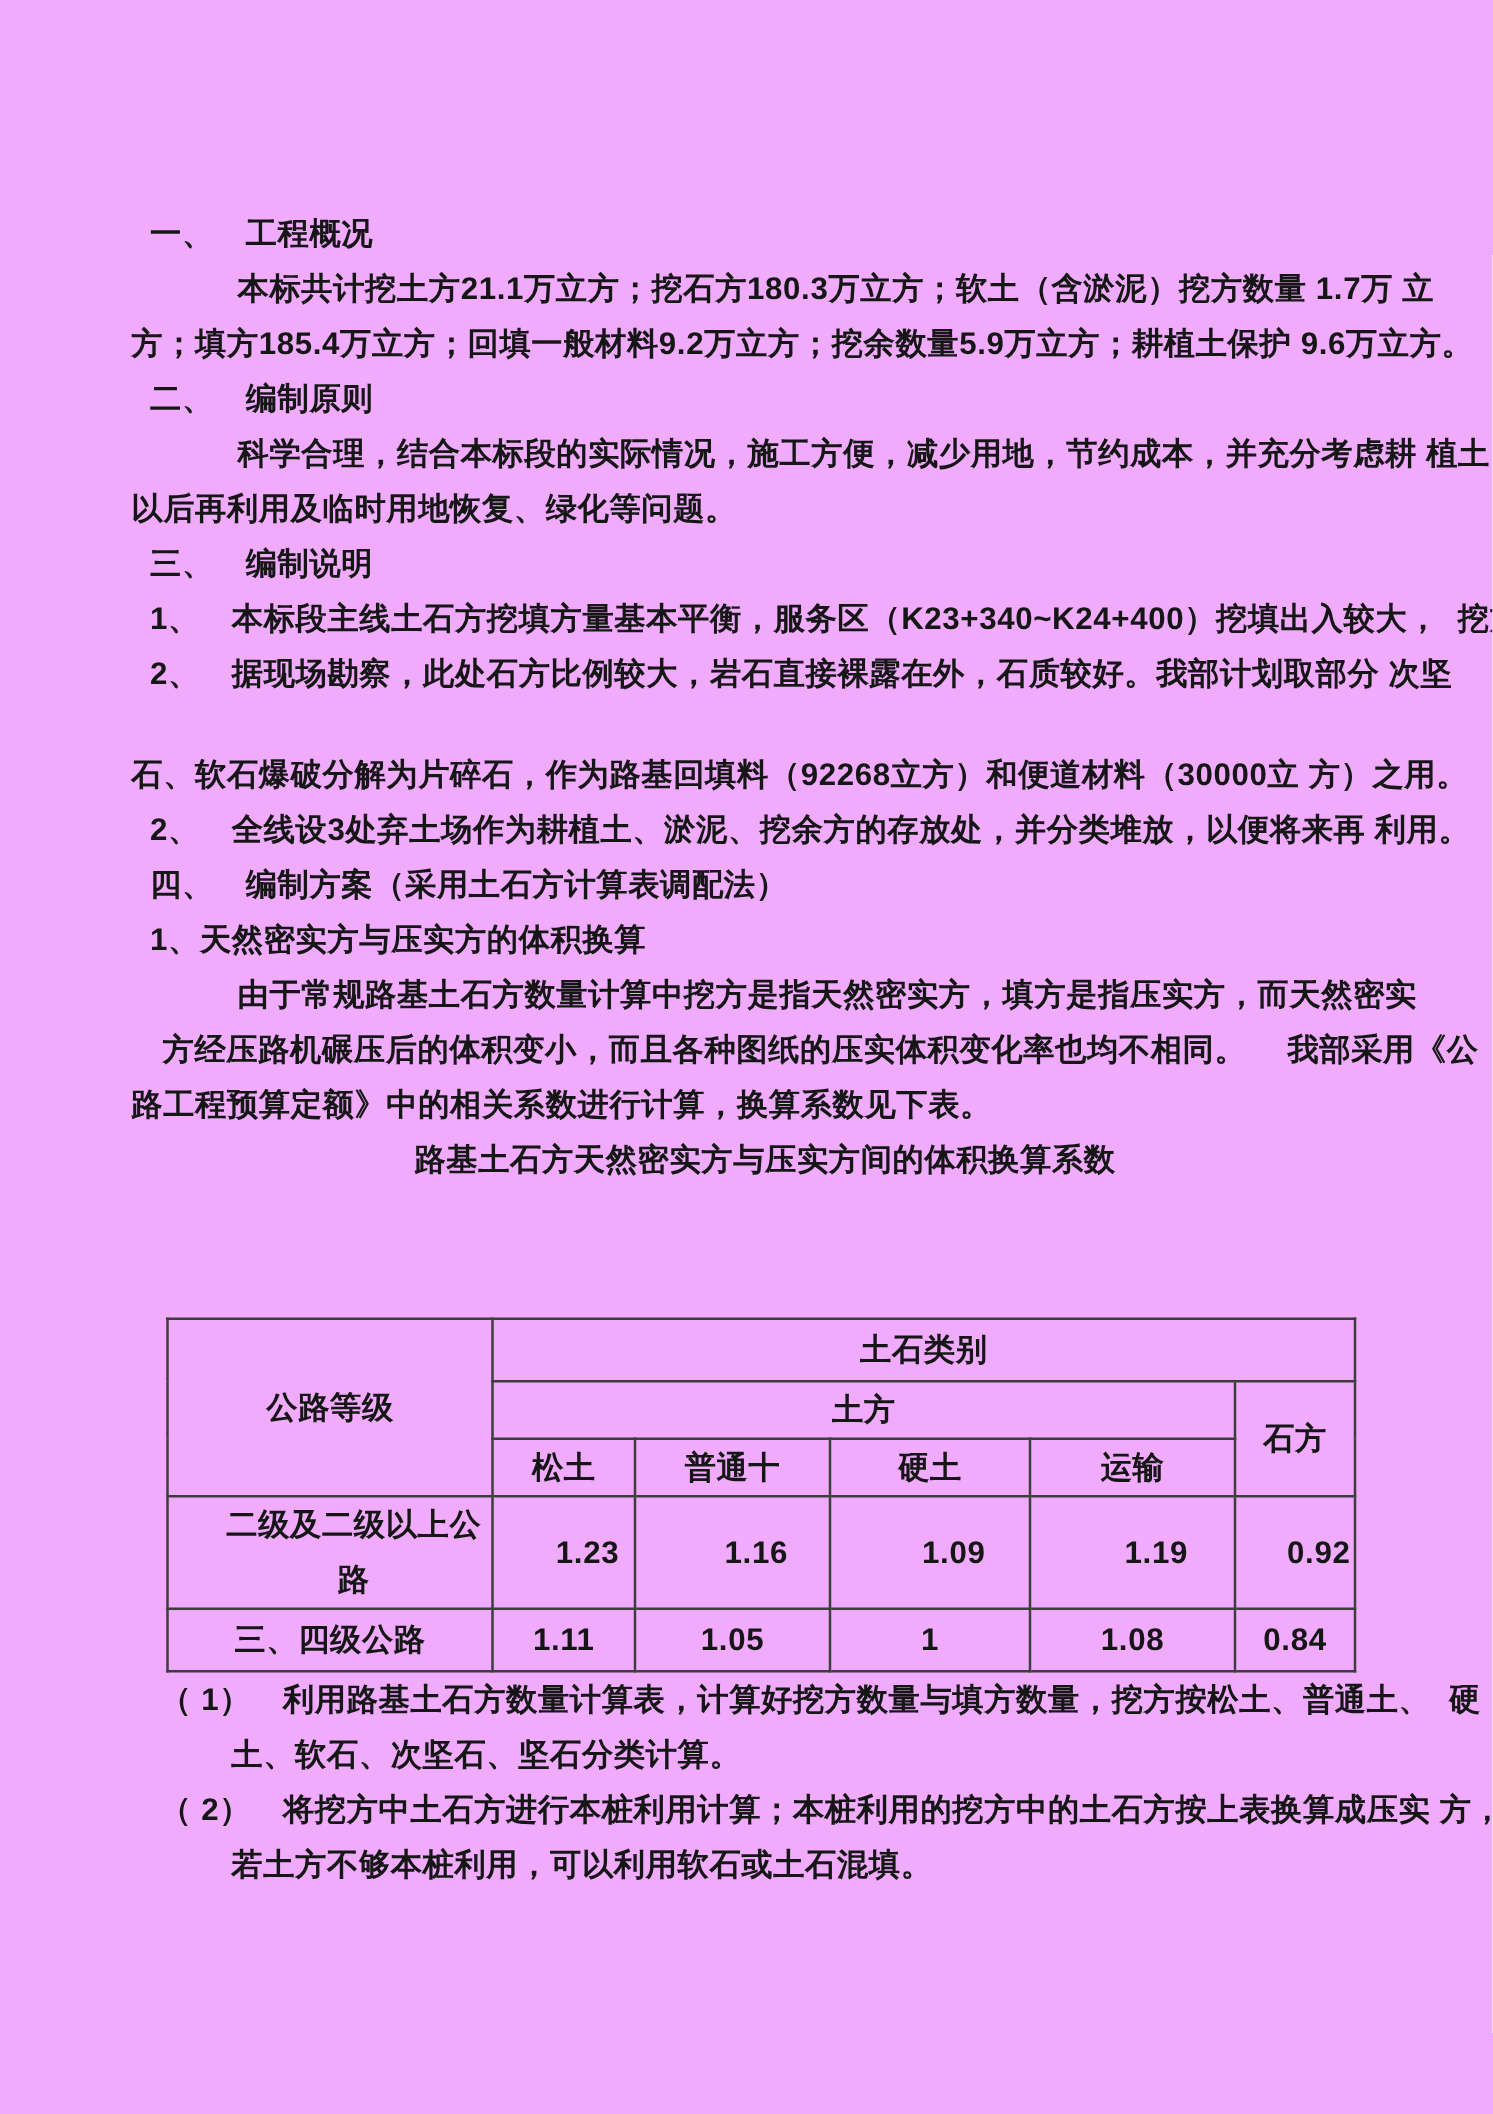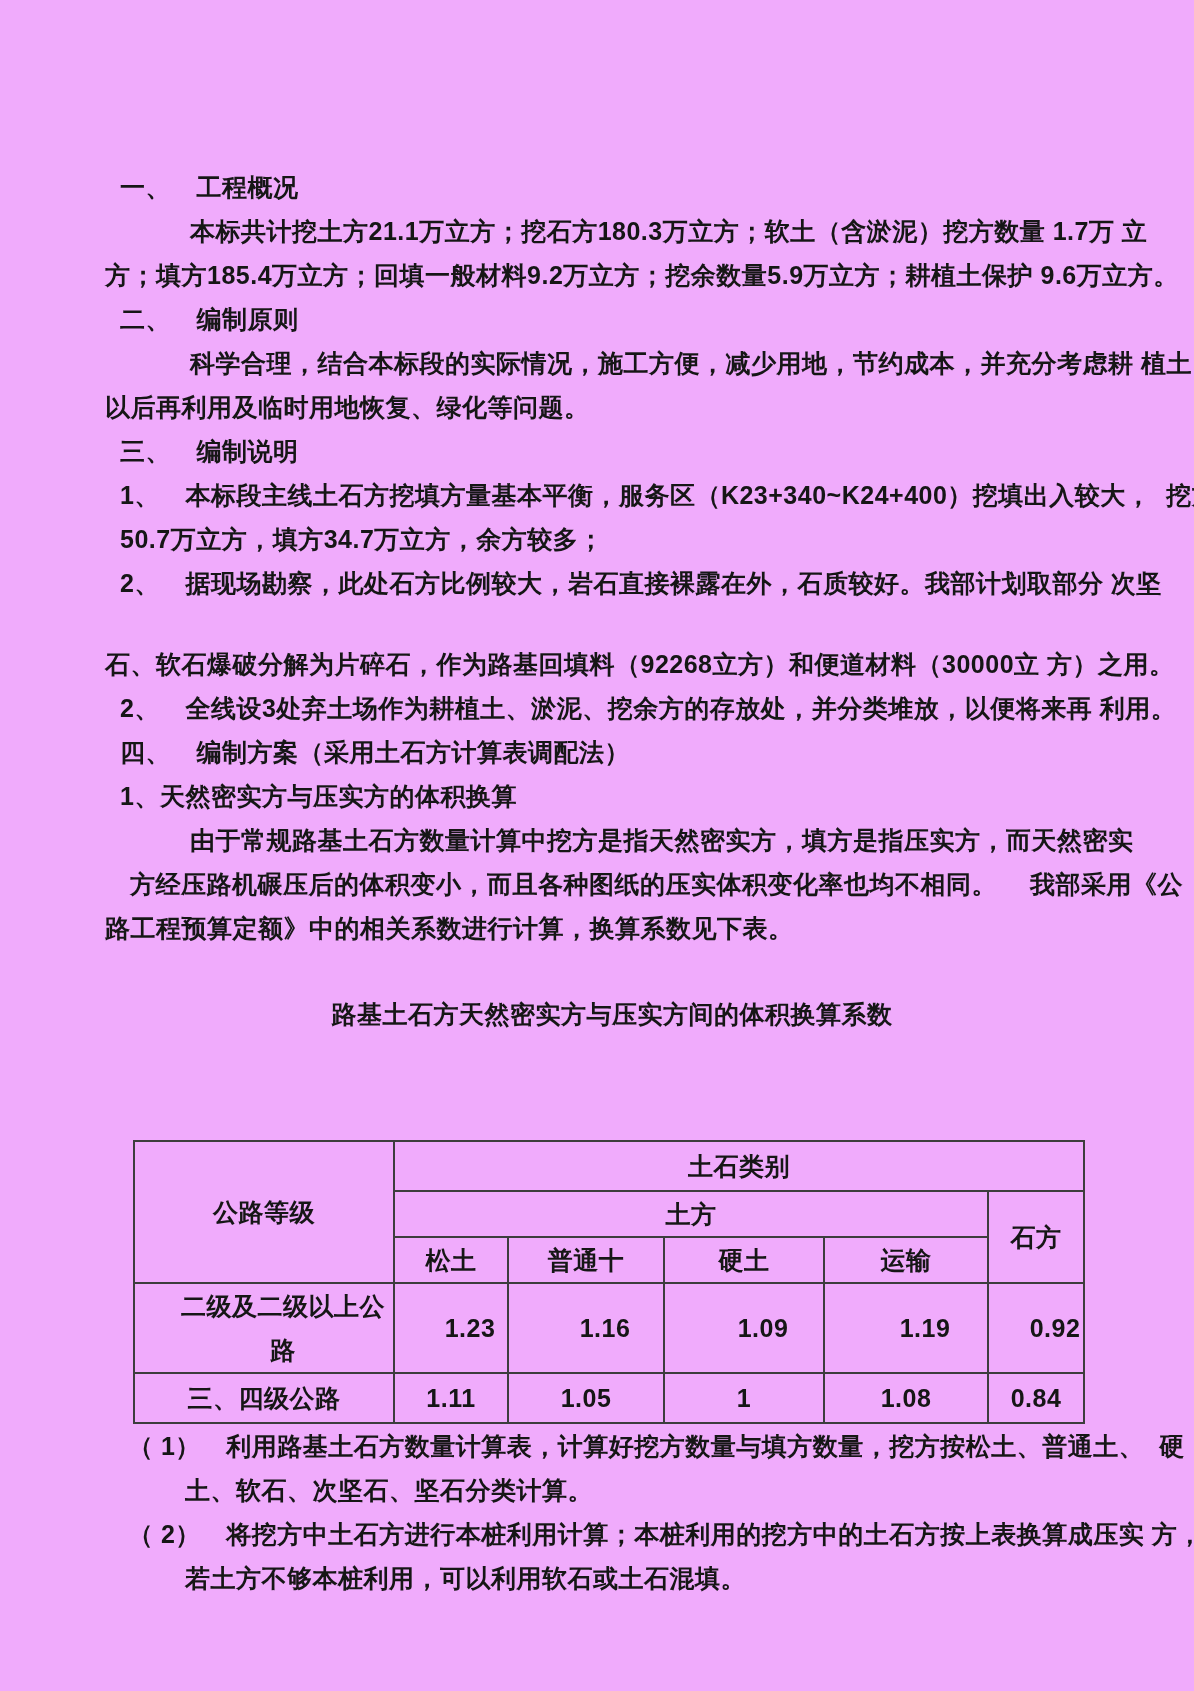--- a/index.html
+++ b/index.html
@@ -16,21 +16,20 @@
     padding:165px 90px 0 120px;
     font-size:25px;
     line-height:44px;
     letter-spacing:0.5px;
   }
   .line { white-space:pre; }
   .indent  { padding-left:70px;text-align:center; }   
   .hang    { padding-left:65px; }   
   .paren   { padding-left:8px; }    
   .tbl-title {
-    margin-top:42px;
     text-align:center;
     white-space:pre;
   }
   table.conv {
     border-collapse:collapse;
     table-layout:fixed;
     margin:104px 0 0 13px;
     width:950px;
     text-align:center;
     font-size:25px;
@@ -60,21 +59,20 @@
     <div class="line">一、　工程概况</div>
     <div class="line indent">本标共计挖土方21.1万立方；挖石方180.3万立方；软土（含淤泥）挖方数量 1.7万 立</div>
     <div class="line" style="margin-left:-15px;">方；填方185.4万立方；回填一般材料9.2万立方；挖余数量5.9万立方；耕植土保护 9.6万立方。</div>
 
     <div class="line">二、　编制原则</div>
     <div class="line indent">科学合理，结合本标段的实际情况，施工方便，减少用地，节约成本，并充分考虑耕 植土</div>
     <div class="line" style="margin-left:-15px;">以后再利用及临时用地恢复、绿化等问题。</div>
 
     <div class="line">三、　编制说明</div>
     <div class="line">1、　本标段主线土石方挖填方量基本平衡，服务区（K23+340~K24+400）挖填出入较大，  挖方</div>
-    <div class="line">50.7万立方，填方34.7万立方，余方较多；</div>
     <div class="line">2、　据现场勘察，此处石方比例较大，岩石直接裸露在外，石质较好。我部计划取部分 次坚</div>
     <div class="line" style="margin-left:-15px;margin-top:37px;">石、软石爆破分解为片碎石，作为路基回填料（92268立方）和便道材料（30000立 方）之用。</div>
     <div class="line">2、　全线设3处弃土场作为耕植土、淤泥、挖余方的存放处，并分类堆放，以便将来再 利用。</div>
 
     <div class="line">四、　编制方案（采用土石方计算表调配法）</div>
     <div class="line">1、天然密实方与压实方的体积换算</div>
     <div class="line indent">由于常规路基土石方数量计算中挖方是指天然密实方，填方是指压实方，而天然密实</div>
     <div class="line" style="margin-left:10px;">方经压路机碾压后的体积变小，而且各种图纸的压实体积变化率也均不相同。　 我部采用《公</div>
     <div class="line" style="margin-left:-15px;">路工程预算定额》中的相关系数进行计算，换算系数见下表。</div>
 

